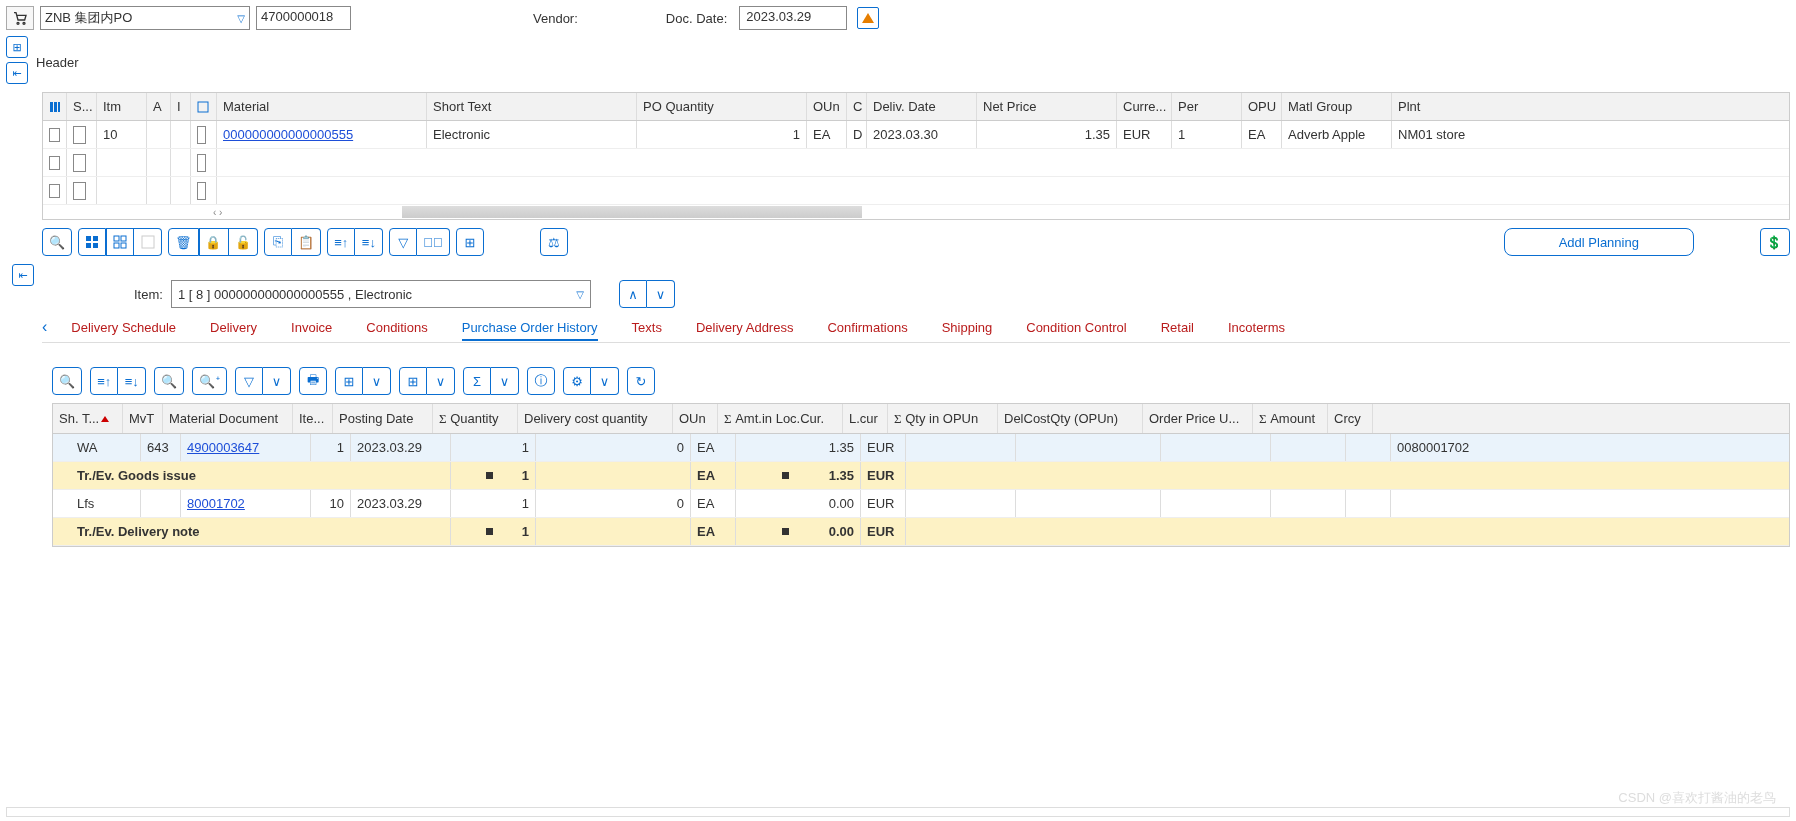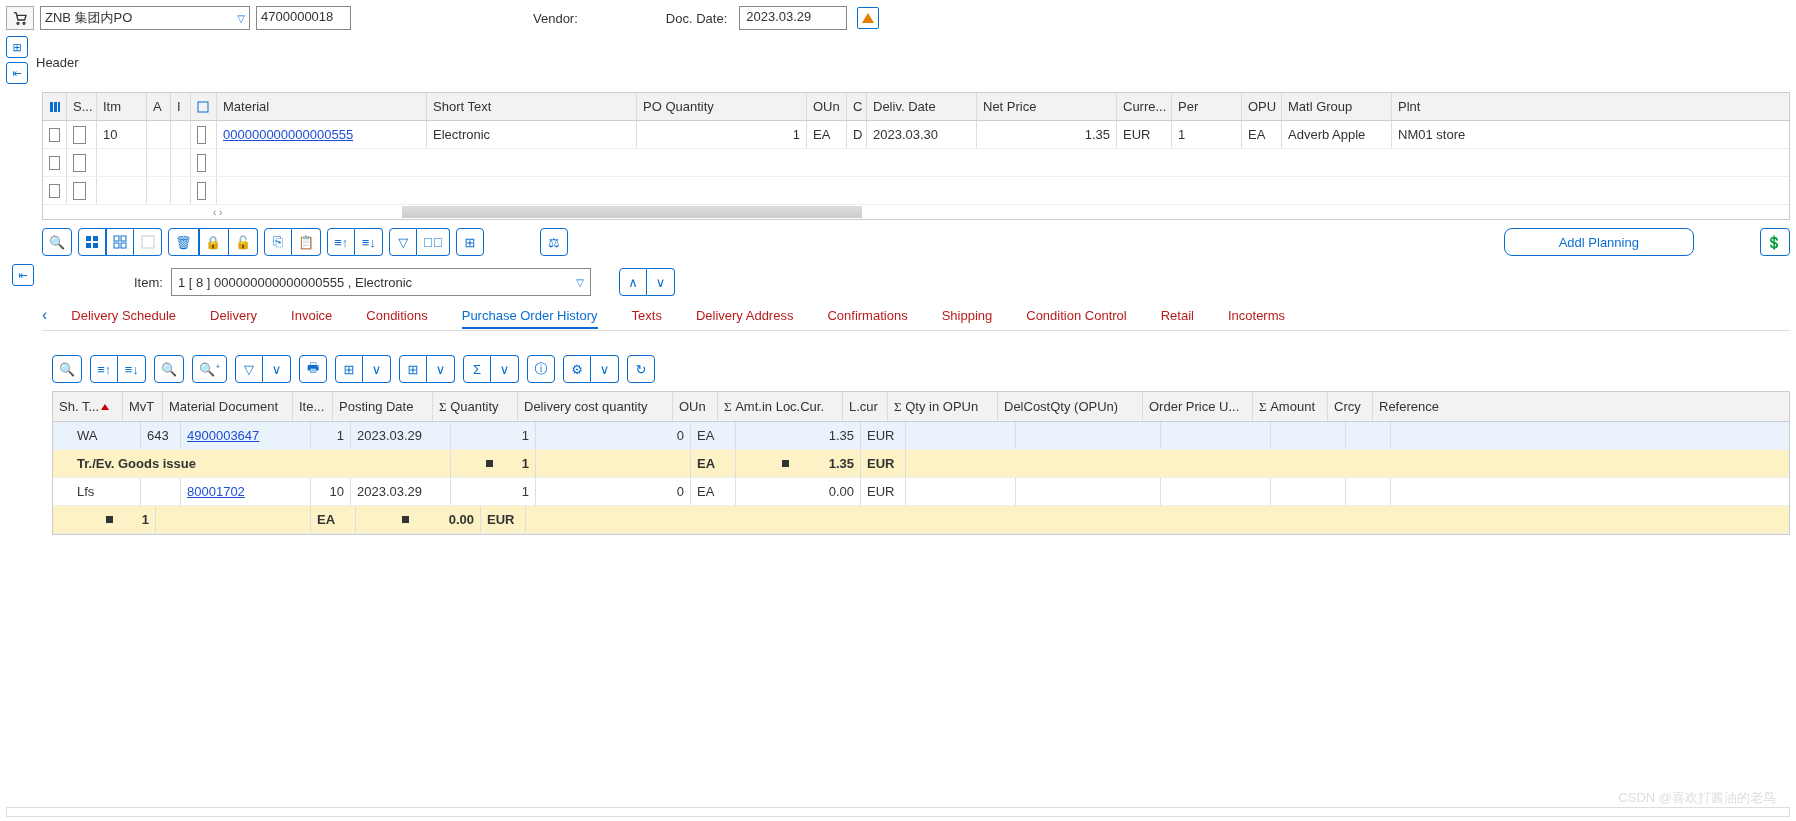--- a/index.html
+++ b/index.html
@@ -220,21 +220,21 @@
     <div class="tool-btn">▽⃠</div>
   </div>
   <div class="tool-btn">⊞</div>
   <div class="tool-btn" style="margin-left:50px">⚖</div>
   <div class="addl-btn">Addl Planning</div>
   <div class="tool-btn">💲</div>
 </div>
 
 <div style="display:flex;">
   <div class="side-btn" style="margin-left:6px">⇤</div>
-  <div class="item-row" style="margin-left:100px;margin-top:4px;">
+  <div class="item-row" style="margin-left:100px;margin-top:16px;">
     <span>Item:</span>
     <div class="item-select">
       <span>1 [ 8 ] 000000000000000555 , Electronic</span>
       <span class="chev">▽</span>
     </div>
     <div class="tool-grp" style="margin-left:20px">
       <div class="tool-btn">∧</div>
       <div class="tool-btn">∨</div>
     </div>
   </div>
@@ -304,39 +304,39 @@
     <div class="hc" style="width:85px"><span class="sigma">Σ</span>&nbsp;<span>Quantity</span></div>
     <div class="hc" style="width:155px">Delivery cost quantity</div>
     <div class="hc" style="width:45px">OUn</div>
     <div class="hc" style="width:125px"><span class="sigma">Σ</span>&nbsp;<span>Amt.in Loc.Cur.</span></div>
     <div class="hc" style="width:45px">L.cur</div>
     <div class="hc" style="width:110px"><span class="sigma">Σ</span>&nbsp;<span>Qty in OPUn</span></div>
     <div class="hc" style="width:145px">DelCostQty (OPUn)</div>
     <div class="hc" style="width:110px">Order Price U...</div>
     <div class="hc" style="width:75px"><span class="sigma">Σ</span>&nbsp;<span>Amount</span></div>
     <div class="hc" style="width:45px">Crcy</div>
-    <div class="hc" style="flex:1;border-right:none">Reference</div>
   </div>
   <div id="hist-body">
       <div class="hr blue">
         <div class="hc" style="width:70px">WA</div>
         <div class="hc" style="width:40px">643</div>
         <div class="hc link" style="width:130px">4900003647</div>
         <div class="hc" style="width:40px;justify-content:flex-end">1</div>
         <div class="hc" style="width:100px">2023.03.29</div>
         <div class="hc" style="width:85px;justify-content:flex-end">1</div>
         <div class="hc" style="width:155px;justify-content:flex-end">0</div>
         <div class="hc" style="width:45px">EA</div>
         <div class="hc" style="width:125px;justify-content:flex-end">1.35</div>
         <div class="hc" style="width:45px">EUR</div>
         <div class="hc" style="width:110px"></div>
         <div class="hc" style="width:145px"></div>
         <div class="hc" style="width:110px"></div>
         <div class="hc" style="width:75px"></div>
         <div class="hc" style="width:45px"></div>
+        <div class="hc" style="flex:1;border-right:none">0080001702</div>
       </div>
       <div class="hr yellow">
         <div class="hc" style="width:380px;border-right:1px solid #ddd">Tr./Ev. Goods issue</div>
         <div class="hc" style="width:85px;justify-content:space-between">
           <span class="sq"></span>
           <b style="margin-left:auto">1</b>
         </div>
         <div class="hc" style="width:155px"></div>
         <div class="hc" style="width:45px">
           <b>EA</b>
@@ -362,20 +362,21 @@
         <div class="hc" style="width:125px;justify-content:flex-end">0.00</div>
         <div class="hc" style="width:45px">EUR</div>
         <div class="hc" style="width:110px"></div>
         <div class="hc" style="width:145px"></div>
         <div class="hc" style="width:110px"></div>
         <div class="hc" style="width:75px"></div>
         <div class="hc" style="width:45px"></div>
         <div class="hc" style="flex:1;border-right:none"></div>
       </div>
       <div class="hr yellow">
+        <div class="hc" style="width:380px;border-right:1px solid #ddd">Tr./Ev. Delivery note</div>
         <div class="hc" style="width:85px;justify-content:space-between">
           <span class="sq"></span>
           <b style="margin-left:auto">1</b>
         </div>
         <div class="hc" style="width:155px"></div>
         <div class="hc" style="width:45px">
           <b>EA</b>
         </div>
         <div class="hc" style="width:125px;justify-content:space-between">
           <span class="sq"></span>

